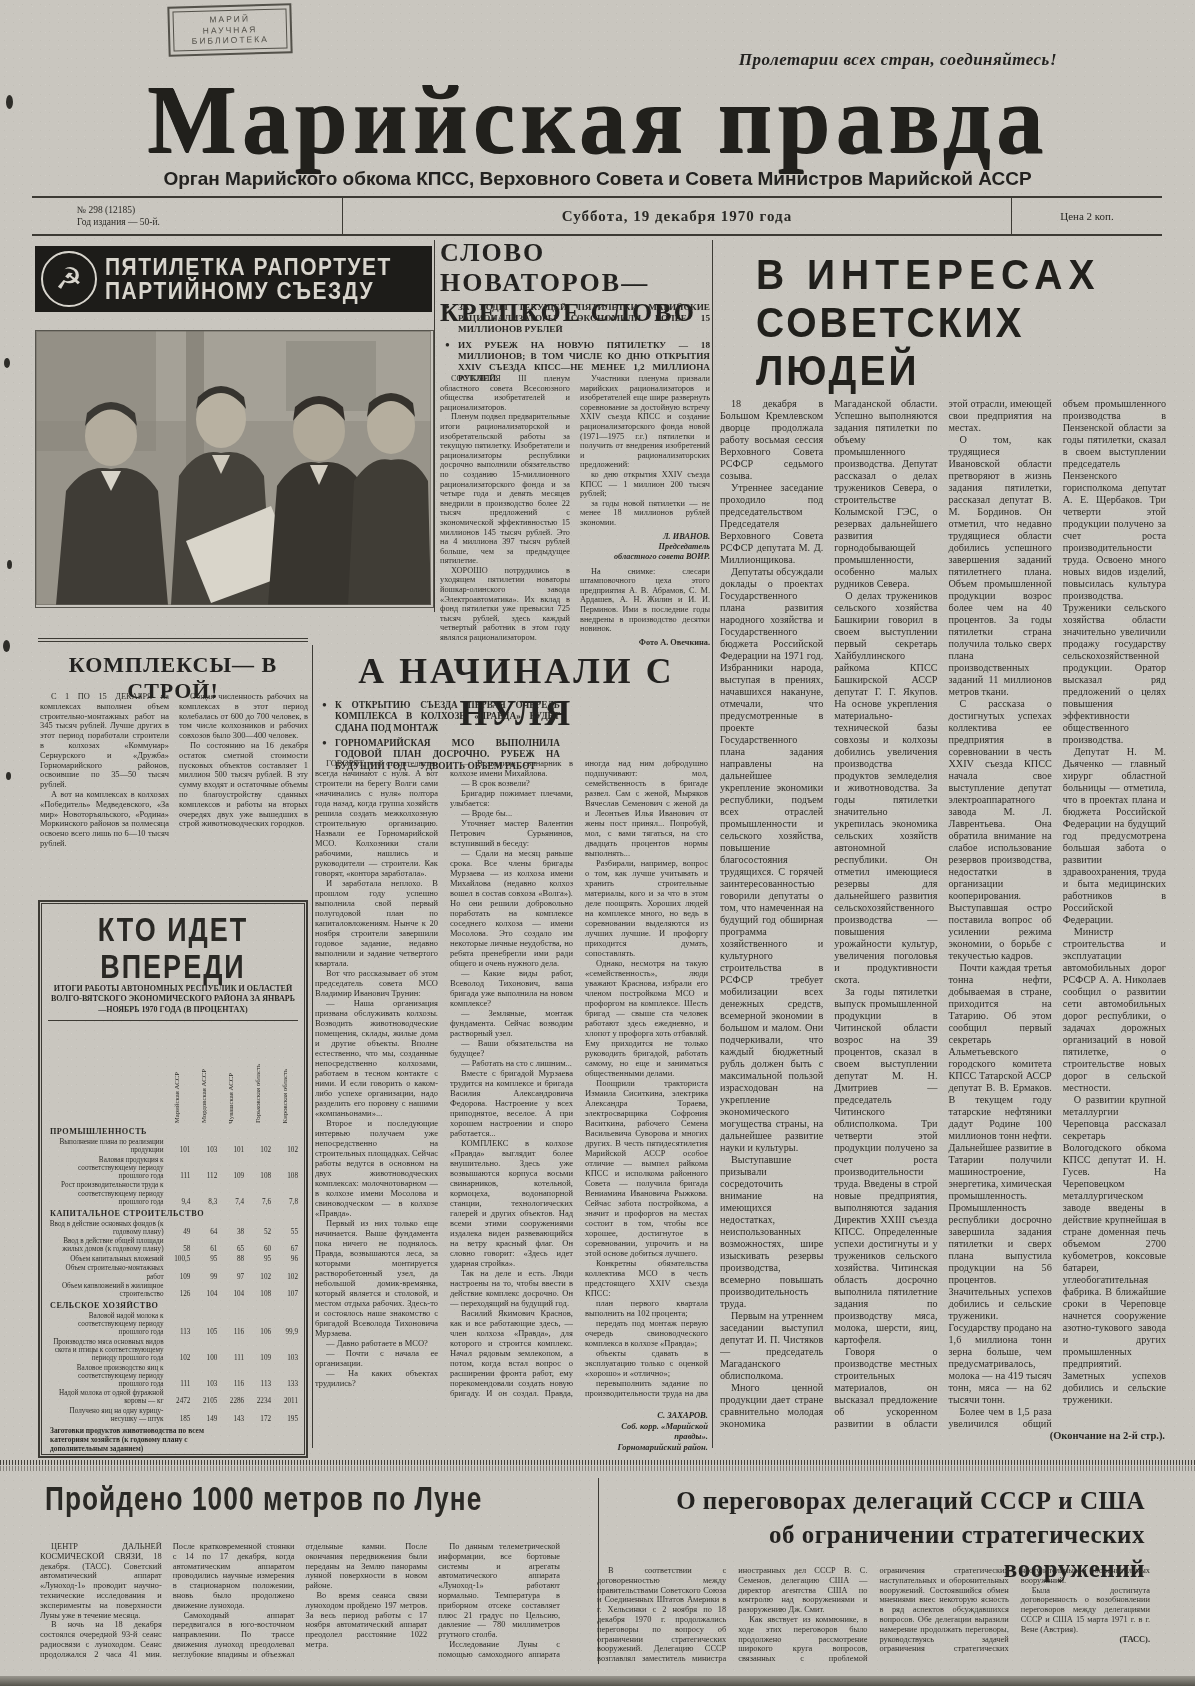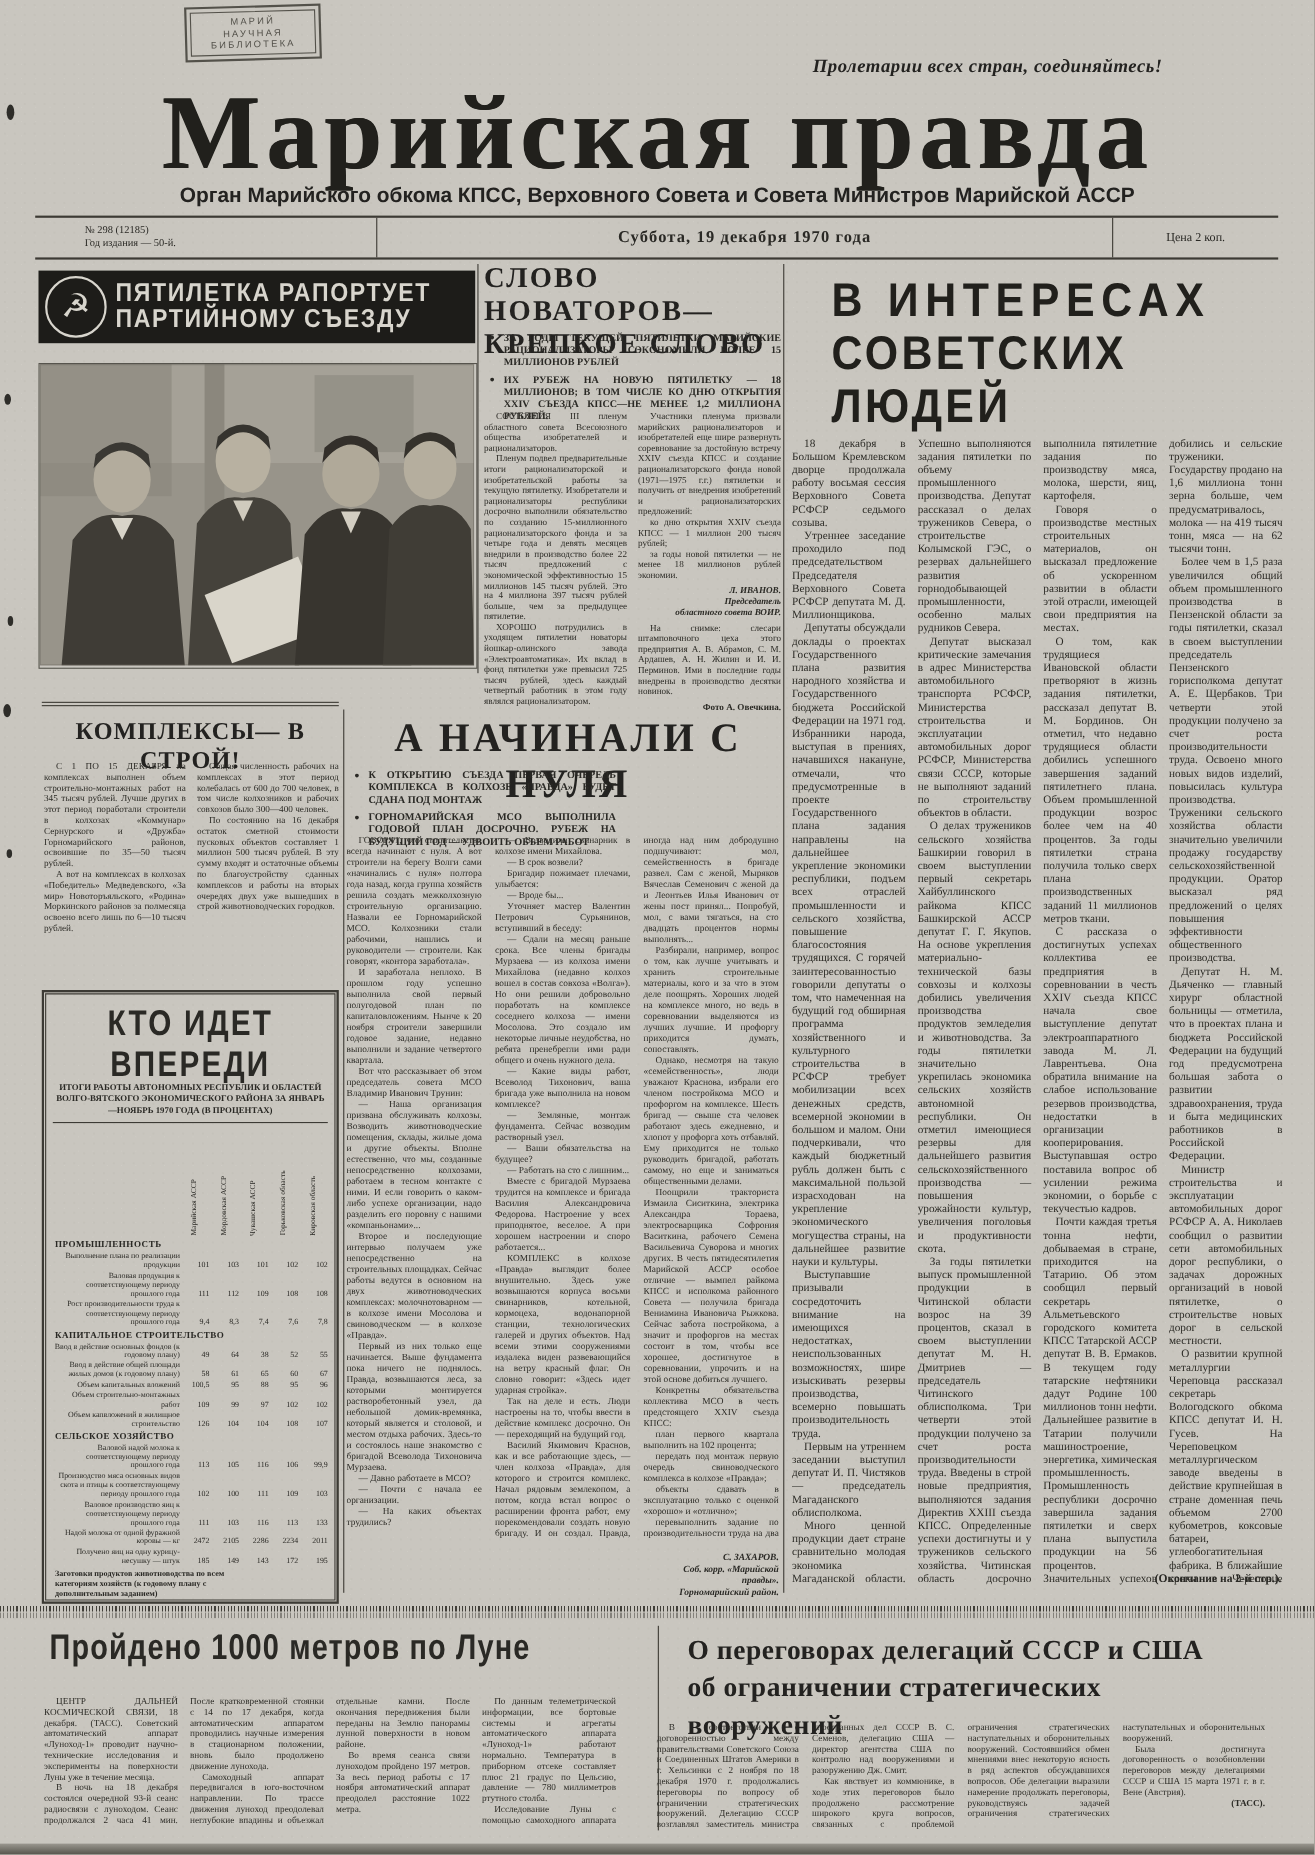--- a/index.html
+++ b/index.html
@@ -164,21 +164,20 @@
     <div style="font-family:'Liberation Sans',sans-serif;font-weight:800;font-size:39px;letter-spacing:3px;transform:scaleY(1.1);transform-origin:top left;color:#21201c;margin-top:4px;">СОВЕТСКИХ ЛЮДЕЙ</div>
   </div>
   <div class="abs bodytxt" style="left:720px;top:398px;width:446px;height:1046px;columns:4;column-gap:11px;font-size:10.2px;line-height:12px;overflow:hidden;">
 
   <p>18 декабря в Большом Кремлевском дворце продолжала работу восьмая сессия Верховного Совета РСФСР седьмого созыва.</p>
       <p>Утреннее заседание проходило под председательством Председателя Верховного Совета РСФСР депутата М. Д. Миллионщикова.</p>
       <p>Депутаты обсуждали доклады о проектах Государственного плана развития народного хозяйства и Государственного бюджета Российской Федерации на 1971 год. Избранники народа, выступая в прениях, начавшихся накануне, отмечали, что предусмотренные в проекте Государственного плана задания направлены на дальнейшее укрепление экономики республики, подъем всех отраслей промышленности и сельского хозяйства, повышение благосостояния трудящихся. С горячей заинтересованностью говорили депутаты о том, что намеченная на будущий год обширная программа хозяйственного и культурного строительства в РСФСР требует мобилизации всех денежных средств, всемерной экономии в большом и малом. Они подчеркивали, что каждый бюджетный рубль должен быть с максимальной пользой израсходован на укрепление экономического могущества страны, на дальнейшее развитие науки и культуры.</p>
       <p>Выступавшие призывали сосредоточить внимание на имеющихся недостатках, неиспользованных возможностях, шире изыскивать резервы производства, всемерно повышать производительность труда.</p>
       <p>Первым на утреннем заседании выступил депутат И. П. Чистяков — председатель Магаданского облисполкома.</p>
       <p>Много ценной продукции дает стране сравнительно молодая экономика Магаданской области. Успешно выполняются задания пятилетки по объему промышленного производства. Депутат рассказал о делах тружеников Севера, о строительстве Колымской ГЭС, о резервах дальнейшего развития горнодобывающей промышленности, особенно малых рудников Севера.</p>
-      <p>Депутат высказал критические замечания в адрес Министерства автомобильного транспорта РСФСР, Министерства строительства и эксплуатации автомобильных дорог РСФСР, Министерства связи СССР, которые не выполняют заданий по строительству объектов в области.</p>
       <p>О делах тружеников сельского хозяйства Башкирии говорил в своем выступлении первый секретарь Хайбуллинского райкома КПСС Башкирской АССР депутат Г. Г. Якупов. На основе укрепления материально-технической базы совхозы и колхозы добились увеличения производства продуктов земледелия и животноводства. За годы пятилетки значительно укрепилась экономика сельских хозяйств автономной республики. Он отметил имеющиеся резервы для дальнейшего развития сельскохозяйственного производства — повышения урожайности культур, увеличения поголовья и продуктивности скота.</p>
       <p>За годы пятилетки выпуск промышленной продукции в Читинской области возрос на 39 процентов, сказал в своем выступлении депутат М. Н. Дмитриев — председатель Читинского облисполкома. Три четверти этой продукции получено за счет роста производительности труда. Введены в строй новые предприятия, выполняются задания Директив XXIII съезда КПСС. Определенные успехи достигнуты и у тружеников сельского хозяйства. Читинская область досрочно выполнила пятилетние задания по производству мяса, молока, шерсти, яиц, картофеля.</p>
       <p>Говоря о производстве местных строительных материалов, он высказал предложение об ускоренном развитии в области этой отрасли, имеющей свои предприятия на местах.</p>
       <p>О том, как трудящиеся Ивановской области претворяют в жизнь задания пятилетки, рассказал депутат В. М. Бординов. Он отметил, что недавно трудящиеся области добились успешного завершения заданий пятилетнего плана. Объем промышленной продукции возрос более чем на 40 процентов. За годы пятилетки страна получила только сверх плана производственных заданий 11 миллионов метров ткани.</p>
       <p>С рассказа о достигнутых успехах коллектива ее предприятия в соревновании в честь XXIV съезда КПСС начала свое выступление депутат электроаппаратного завода М. Л. Лаврентьева. Она обратила внимание на слабое использование резервов производства, недостатки в организации кооперирования. Выступавшая остро поставила вопрос об усилении режима экономии, о борьбе с текучестью кадров.</p>
       <p>Почти каждая третья тонна нефти, добываемая в стране, приходится на Татарию. Об этом сообщил первый секретарь Альметьевского городского комитета КПСС Татарской АССР депутат В. В. Ермаков. В текущем году татарские нефтяники дадут Родине 100 миллионов тонн нефти. Дальнейшее развитие в Татарии получили машиностроение, энергетика, химическая промышленность. Промышленность республики досрочно завершила задания пятилетки и сверх плана выпустила продукции на 56 процентов. Значительных успехов добились и сельские труженики. Государству продано на 1,6 миллиона тонн зерна больше, чем предусматривалось, молока — на 419 тысяч тонн, мяса — на 62 тысячи тонн.</p>
       <p>Более чем в 1,5 раза увеличился общий объем промышленного производства в Пензенской области за годы пятилетки, сказал в своем выступлении председатель Пензенского горисполкома депутат А. Е. Щербаков. Три четверти этой продукции получено за счет роста производительности труда. Освоено много новых видов изделий, повысилась культура производства. Труженики сельского хозяйства области значительно увеличили продажу государству сельскохозяйственной продукции. Оратор высказал ряд предложений о целях повышения эффективности общественного производства.</p>
       <p>Депутат Н. М. Дьяченко — главный хирург областной больницы — отметила, что в проектах плана и бюджета Российской Федерации на будущий год предусмотрена большая забота о развитии здравоохранения, труда и быта медицинских работников в Российской Федерации.</p>
       <p>Министр строительства и эксплуатации автомобильных дорог РСФСР А. А. Николаев сообщил о развитии сети автомобильных дорог республики, о задачах дорожных организаций в новой пятилетке, о строительстве новых дорог в сельской местности.</p>
       <p>О развитии крупной металлургии Череповца рассказал секретарь Вологодского обкома КПСС депутат И. Н. Гусев. На Череповецком металлургическом заводе введены в действие крупнейшая в стране доменная печь объемом 2700 кубометров, коксовые батареи, углеобогатительная фабрика. В ближайшие сроки в Череповце начнется сооружение азотно-тукового завода и других промышленных предприятий. Заметных успехов добились и сельские труженики.</p>
@@ -408,21 +407,21 @@
   <div class="abs bodytxt" style="left:40px;top:1542px;width:520px;height:126px;columns:4;column-gap:11px;font-size:8.4px;line-height:9.8px;overflow:hidden;">
 
   <p>ЦЕНТР ДАЛЬНЕЙ КОСМИЧЕСКОЙ СВЯЗИ, 18 декабря. (ТАСС). Советский автоматический аппарат «Луноход-1» проводит научно-технические исследования и эксперименты на поверхности Луны уже в течение месяца.</p>
       <p>В ночь на 18 декабря состоялся очередной 93-й сеанс радиосвязи с луноходом. Сеанс продолжался 2 часа 41 мин. После кратковременной стоянки с 14 по 17 декабря, когда автоматическим аппаратом проводились научные измерения в стационарном положении, вновь было продолжено движение лунохода.</p>
       <p>Самоходный аппарат передвигался в юго-восточном направлении. По трассе движения луноход преодолевал неглубокие впадины и объезжал отдельные камни. После окончания передвижения были переданы на Землю панорамы лунной поверхности в новом районе.</p>
       <p>Во время сеанса связи луноходом пройдено 197 метров. За весь период работы с 17 ноября автоматический аппарат преодолел расстояние 1022 метра.</p>
       <p>По данным телеметрической информации, все бортовые системы и агрегаты автоматического аппарата «Луноход-1» работают нормально. Температура в приборном отсеке составляет плюс 21 градус по Цельсию, давление — 780 миллиметров ртутного столба.</p>
       <p>Исследование Луны с помощью самоходного аппарата успешно продолжается.</p>
     </div>
 
-  <div class="abs hl-serif" style="left:625px;top:1484px;width:520px;font-size:25px;line-height:1.35;letter-spacing:0.5px;">
+  <div class="abs hl-serif" style="left:625px;top:1484px;width:520px;font-size:25px;line-height:1.35;letter-spacing:0.5px;text-align:right;">
     <div>О переговорах делегаций СССР и США</div>
     <div>об ограничении стратегических вооружений</div>
   </div>
   <div class="abs bodytxt" style="left:597px;top:1566px;width:553px;height:102px;columns:4;column-gap:12px;font-size:8.4px;line-height:9.8px;overflow:hidden;">
     <div>
         <p>В соответствии с договоренностью между правительствами Советского Союза и Соединенных Штатов Америки в г. Хельсинки с 2 ноября по 18 декабря 1970 г. продолжались переговоры по вопросу об ограничении стратегических вооружений. Делегацию СССР возглавлял заместитель министра иностранных дел СССР В. С. Семенов, делегацию США — директор агентства США по контролю над вооружениями и разоружению Дж. Смит.</p>
         <p>Как явствует из коммюнике, в ходе этих переговоров было продолжено рассмотрение широкого круга вопросов, связанных с проблемой ограничения стратегических наступательных и оборонительных вооружений. Состоявшийся обмен мнениями внес некоторую ясность в ряд аспектов обсуждавшихся вопросов. Обе делегации выразили намерение продолжать переговоры, руководствуясь задачей ограничения стратегических наступательных и оборонительных вооружений.</p>
         <p>Была достигнута договоренность о возобновлении переговоров между делегациями СССР и США 15 марта 1971 г. в г. Вене (Австрия).</p>
       </div>
     <p class="credit" style="text-indent:0;">(ТАСС).</p>

